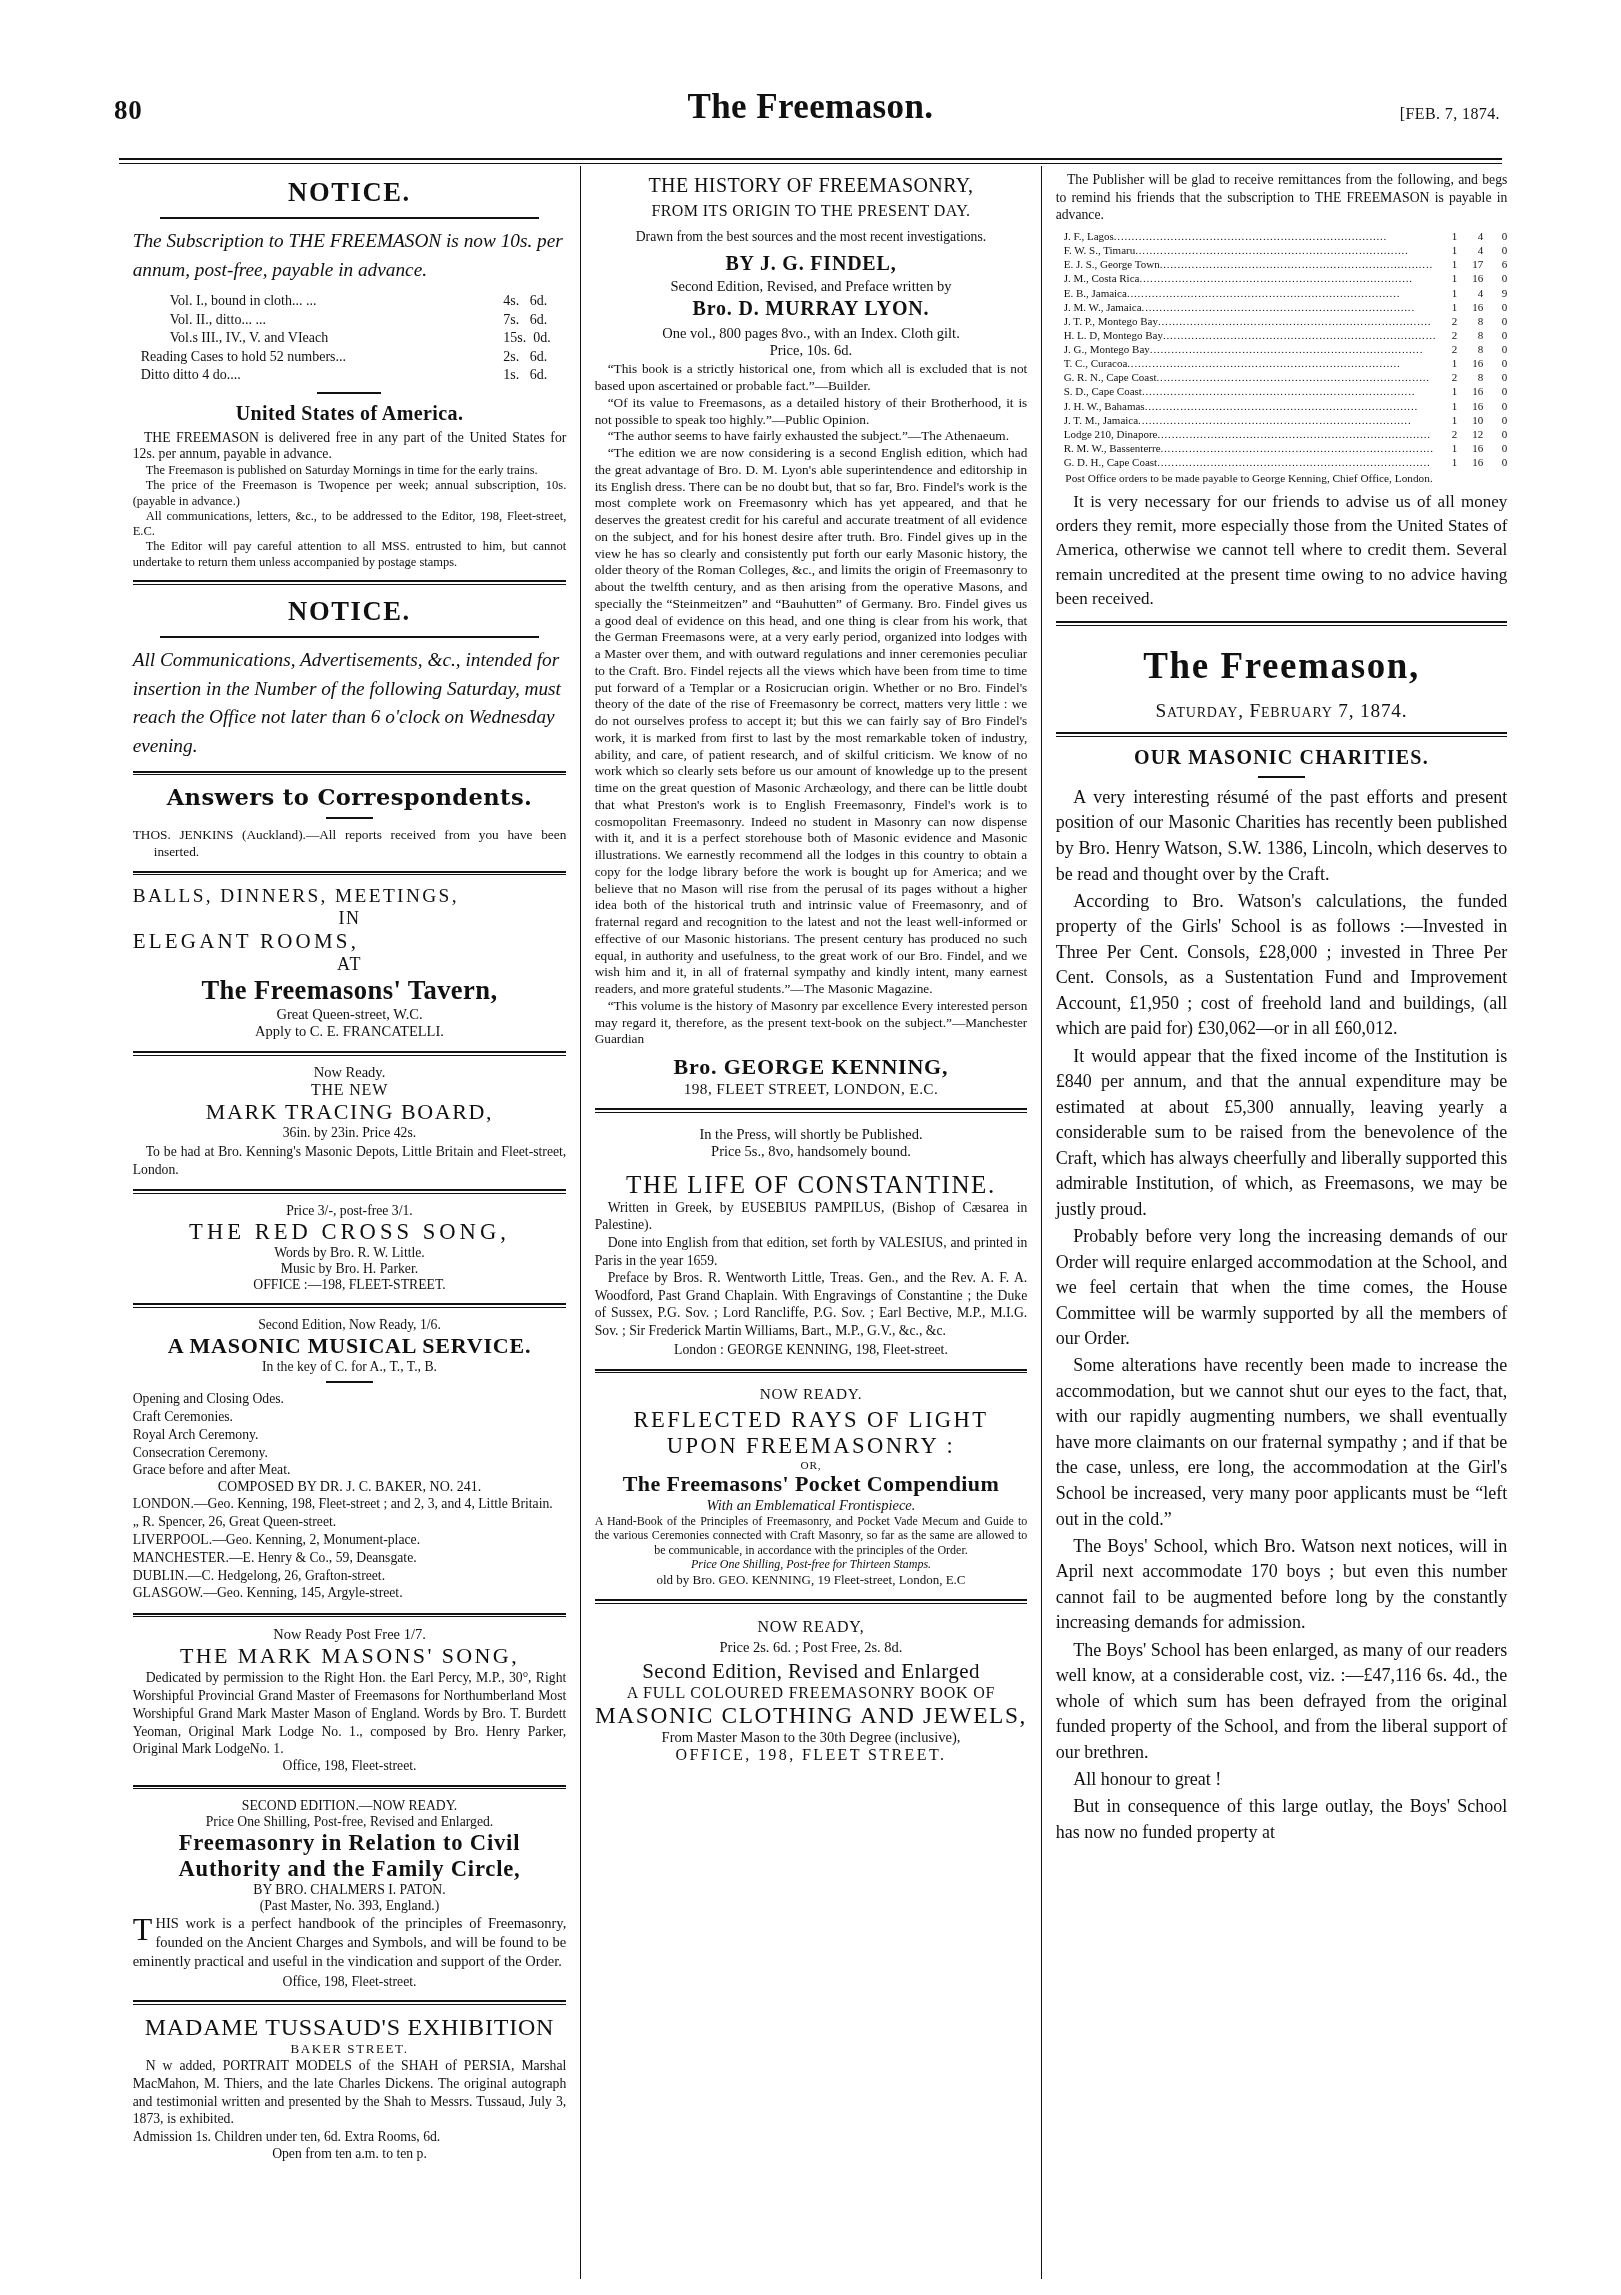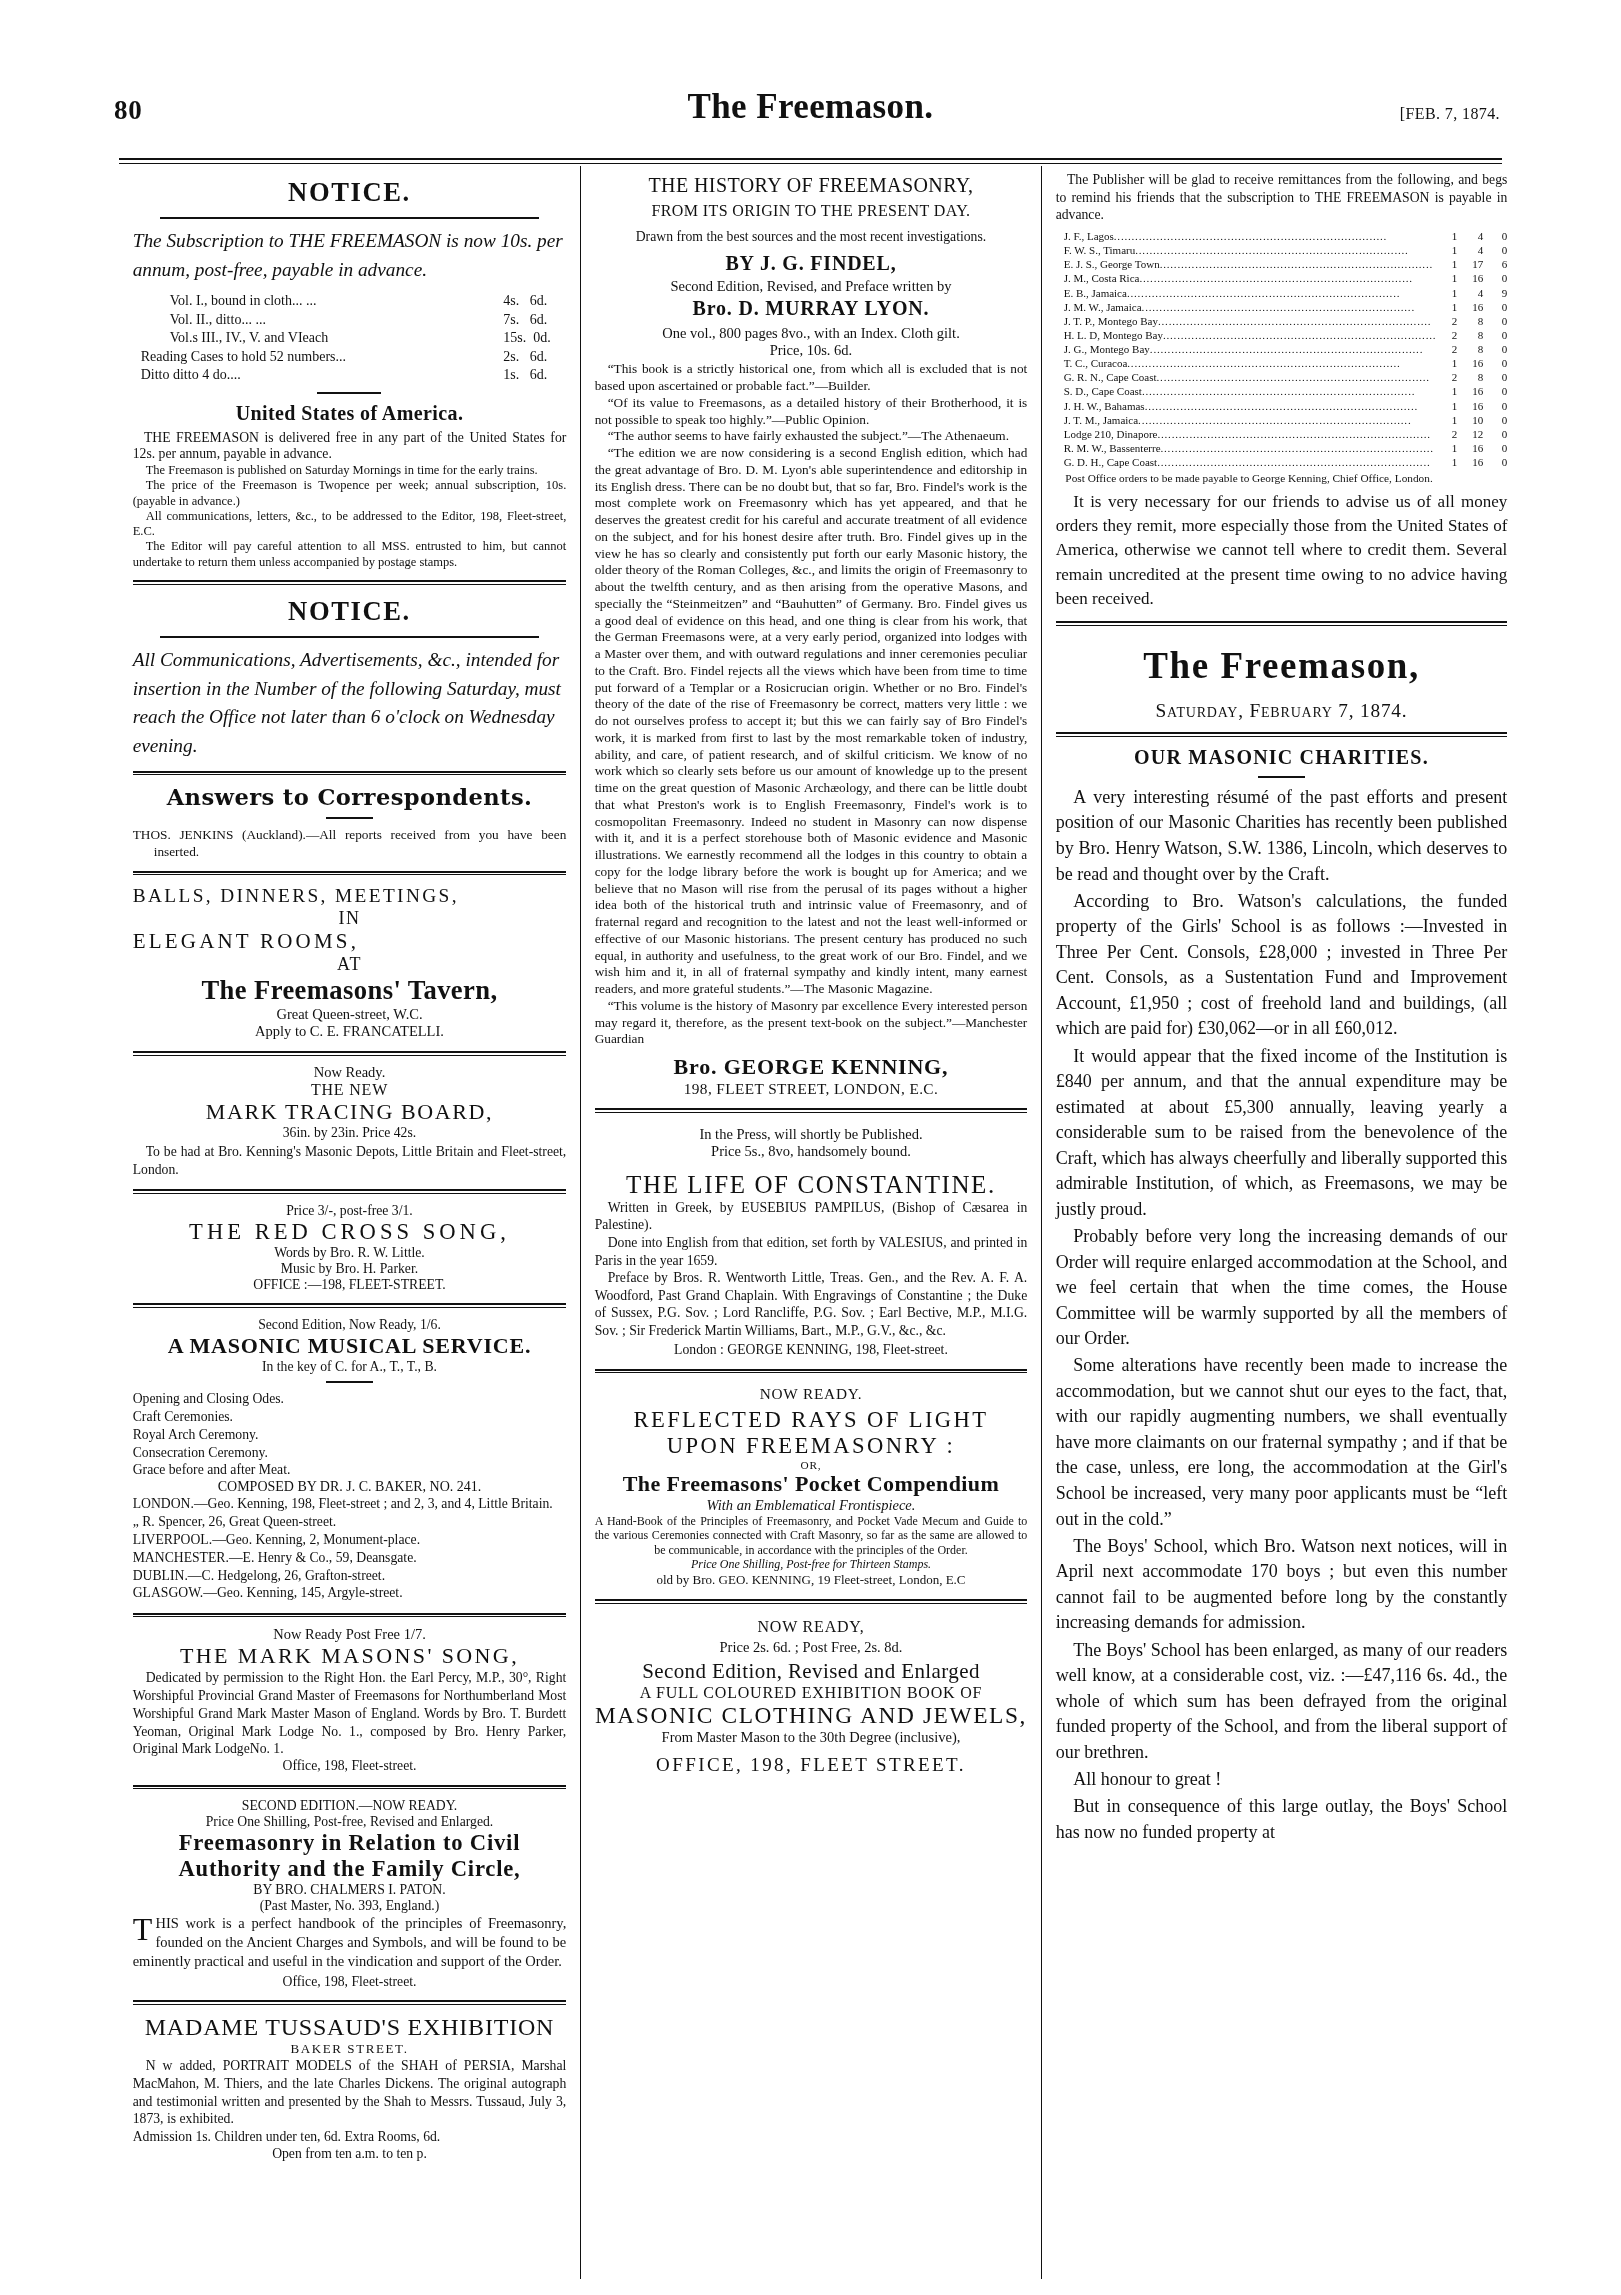--- a/index.html
+++ b/index.html
@@ -338,24 +338,24 @@
         <div class="sml2 i" style="font-size:12px">Price One Shilling, Post-free for Thirteen Stamps.</div>
         <div class="sml2" style="font-size:13px">old by Bro. GEO. KENNING, 19 Fleet-street, London, E.C</div>
       </div>
 
       <hr class="hr-full">
 
       <div class="ad" style="margin-top:14.5px">
         <div class="sml" style="font-size:16px;letter-spacing:0.8px">NOW READY,</div>
         <div class="sml2" style="font-size:14.5px;margin-top:3.2px">Price 2s. 6d. ; Post Free, 2s. 8d.</div>
         <div class="big" style="font-size:21px;font-weight:400;margin-top:2.4px">Second Edition, Revised and Enlarged</div>
-        <div class="sml" style="font-size:16px;letter-spacing:0.8px">A FULL COLOURED EXHIBITION BOOK OF</div>
+        <div class="sml" style="font-size:16px;letter-spacing:0.8px">A FULL COLOURED FREEMASONRY BOOK OF</div>
         <div class="caps-wide" style="font-size:23.4px;letter-spacing:1.6px">MASONIC CLOTHING AND JEWELS,</div>
         <div class="sml2" style="font-size:14.5px">From Master Mason to the 30th Degree (inclusive),</div>
-        <div class="caps-wide" style="font-size:19px;letter-spacing:2.4px;margin-top:8px">OFFICE, 198, FLEET STREET.</div>
+        <div class="caps-wide" style="font-size:16px;letter-spacing:2.4px;margin-top:0">OFFICE, 198, FLEET STREET.</div>
       </div>
 
     </div>
 
     <div class="col">
 
       <div class="body-md" style="font-size:13.7px;line-height:1.3;margin-top:4.8px">
         <p style="text-indent:11.3px">The Publisher will be glad to receive remittances from the following, and begs to remind his friends that the subscription to THE FREEMASON is payable in advance.</p>
       </div>
 

